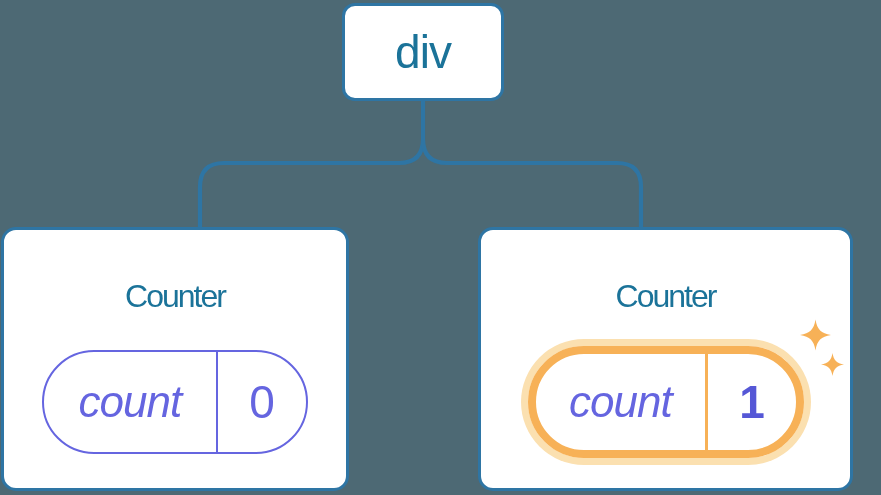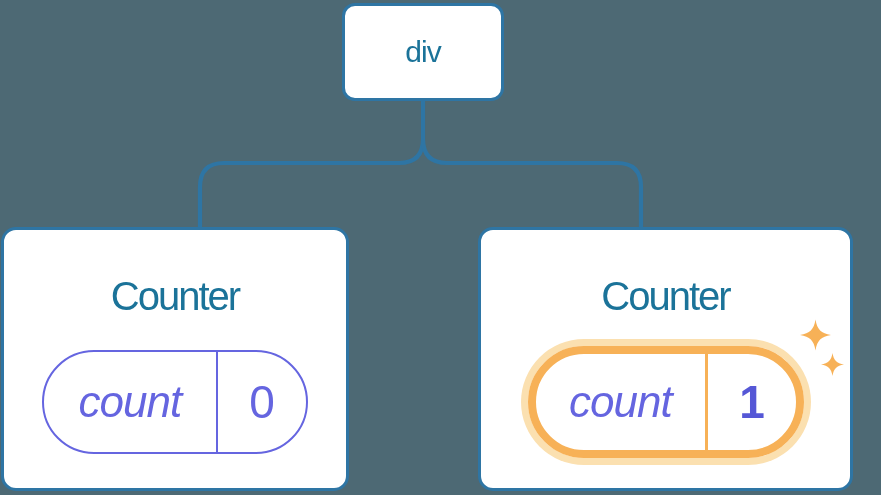--- a/index.html
+++ b/index.html
@@ -22,21 +22,21 @@
     top: 3px;
     width: 162px;
     height: 98px;
     box-sizing: border-box;
     background: var(--card_bg, #ffffff);
     border: 3px solid var(--line_blue, #2e75a4);
     border-radius: 13px;
     display: flex;
     align-items: center;
     justify-content: center;
-    font-size: 30px;
+    font-size: 46px;
     letter-spacing: -1px;
     color: var(--text_blue, #1b7399);
   }
   
   .connector-svg {
     position: absolute;
     left: 0; top: 0;
     width: 881px; height: 495px;
     pointer-events: none;
   }
@@ -57,21 +57,21 @@
     border-radius: 15px;
     display: flex;
     flex-direction: column;
     align-items: center;
   }
   .card-left  { left: 1px;   width: 348px; }
   .card-right { left: 478px; width: 375px; }
   .card-title {
     margin-top: 42px;
     line-height: 48px;
-    font-size: 40px;
+    font-size: 32px;
     letter-spacing: -2px;
     color: var(--text_blue, #1b7399);
     text-align: center;
   }
   
   .pill {
     box-sizing: border-box;
     display: flex;
     align-items: stretch;
     border-radius: 999px;

